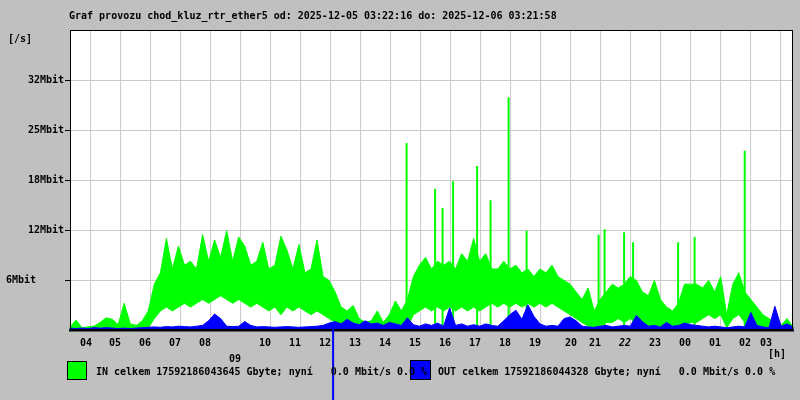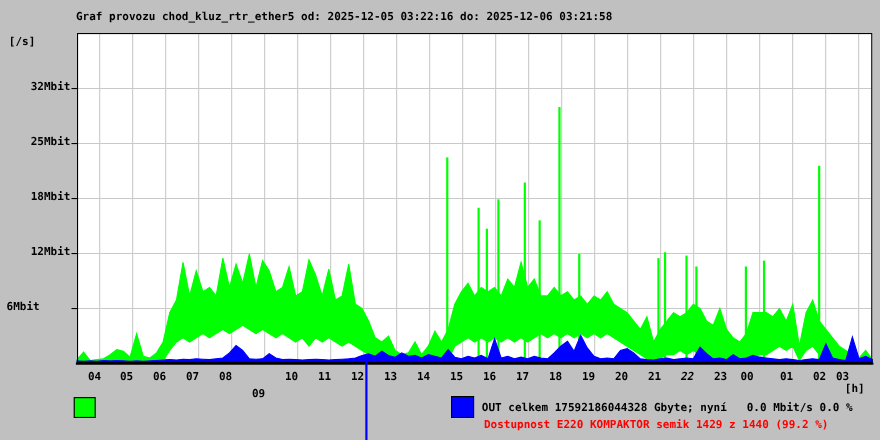--- a/index.html
+++ b/index.html
@@ -79,22 +79,22 @@
       <polygon points="70.0,330 70.0,328.1 76.0,328.5 82.0,328.1 88.1,328.5 94.1,327.7 100.1,328.1 106.2,327.7 112.2,328.1 118.2,328.5 124.2,328.1 130.3,328.5 136.3,328.1 142.3,327.7 148.3,327.3 154.3,326.9 160.4,327.3 166.4,326.6 172.4,326.9 178.4,326.2 184.5,326.6 190.5,326.9 196.5,326.2 202.6,325.4 208.6,320.8 214.6,314.0 220.6,318.6 226.7,326.2 232.7,326.6 238.7,326.2 244.7,321.6 250.8,325.4 256.8,326.9 262.8,326.6 268.8,326.9 274.9,327.3 280.9,326.9 286.9,326.6 292.9,326.9 298.9,327.3 305.0,326.9 311.0,326.6 317.0,326.2 323.1,325.4 329.1,323.1 335.1,321.6 341.1,323.9 347.1,319.3 353.2,323.1 359.2,324.7 365.2,320.8 371.3,323.9 377.3,323.1 383.3,325.4 389.3,322.4 395.4,323.9 401.4,325.4 407.4,317.8 413.4,324.7 419.4,326.2 425.5,323.9 431.5,325.4 437.5,323.1 443.6,326.2 449.6,307.9 455.6,325.4 461.6,323.9 467.6,326.2 473.7,324.7 479.7,326.2 485.7,323.9 491.8,325.4 497.8,326.2 503.8,320.8 509.8,314.7 515.9,310.2 521.9,319.3 527.9,304.8 533.9,316.3 540.0,323.9 546.0,326.2 552.0,325.4 558.0,326.2 564.0,318.6 570.1,317.0 576.1,320.8 582.1,326.2 588.1,326.9 594.2,327.3 600.2,326.2 606.2,325.4 612.3,326.9 618.3,326.2 624.3,325.4 630.3,326.2 636.4,315.5 642.4,321.6 648.4,326.2 654.4,325.4 660.5,326.9 666.5,322.4 672.5,326.2 678.5,325.4 684.5,323.1 690.6,324.7 696.6,325.4 702.6,326.2 708.6,326.9 714.7,326.2 720.7,326.9 726.7,327.7 732.8,326.9 738.8,326.2 744.8,326.9 750.8,312.5 756.9,325.4 762.9,326.9 768.9,327.7 774.9,306.3 781.0,326.2 787.0,323.9 793.0,326.9 793.0,330" fill="#0000ff" stroke="#0000ff" stroke-width="1"></polygon>
       <rect x="70.5" y="30.5" width="722" height="299" fill="none" stroke="#000" stroke-width="1"></rect>
       <line x1="69" y1="330.5" x2="794" y2="330.5" stroke="#000" stroke-width="2"></line>
       <line x1="333.09999999999997" y1="328" x2="333.09999999999997" y2="400" stroke="#0000ff" stroke-width="2"></line>
     </svg>
   <div id="graph-title" class="lbl">Graf provozu chod_kluz_rtr_ether5 od: 2025-12-05 03:22:16 do: 2025-12-06 03:21:58</div>
   <div id="unit-y" class="lbl">[/s]</div>
   <div id="unit-x" class="lbl">[h]</div>
   <div id="legend-in-swatch" style="background: rgb(0, 255, 0);"></div>
   <div id="legend-out-swatch" style="background: rgb(0, 0, 255);"></div>
+  <div id="legend-in-text" class="lbl">IN celkem 17592186043645 Gbyte; nyní   0.0 Mbit/s 0.0 %</div>
   <div id="legend-out-text" class="lbl">OUT celkem 17592186044328 Gbyte; nyní   0.0 Mbit/s 0.0 %</div>
-  <div id="availability-text" class="lbl" style="color: rgb(255, 0, 0);">Dostupnost E220 KOMPAKTOR semik 1429 z 1440 (99.2 %)</div>
 <div class="lbl" style="left: 6px; top: 74px; width: 58px; text-align: right;">32Mbit</div>
     <div class="lbl" style="left: 6px; top: 124.003px; width: 58px; text-align: right;">25Mbit</div>
     <div class="lbl" style="left: 6px; top: 173.998px; width: 58px; text-align: right;">18Mbit</div>
     <div class="lbl" style="left: 6px; top: 224.002px; width: 58px; text-align: right;">12Mbit</div>
     <div class="lbl" style="left: 6px; top: 274px; width: 58px; text-align: left;">6Mbit</div>
     <div class="lbl" style="left: 74px; top: 337px; width: 24px; text-align: center;">04</div>
     <div class="lbl" style="left: 103.1px; top: 337px; width: 24px; text-align: center;">05</div>
     <div class="lbl" style="left: 133.1px; top: 337px; width: 24px; text-align: center;">06</div>
     <div class="lbl" style="left: 163.1px; top: 337px; width: 24px; text-align: center;">07</div>
     <div class="lbl" style="left: 193.1px; top: 337px; width: 24px; text-align: center;">08</div>
@@ -102,21 +102,21 @@
     <div class="lbl" style="left: 253.1px; top: 337px; width: 24px; text-align: center;">10</div>
     <div class="lbl" style="left: 283.1px; top: 337px; width: 24px; text-align: center;">11</div>
     <div class="lbl" style="left: 313.1px; top: 337px; width: 24px; text-align: center;">12</div>
     <div class="lbl" style="left: 343.1px; top: 337px; width: 24px; text-align: center;">13</div>
     <div class="lbl" style="left: 373.1px; top: 337px; width: 24px; text-align: center;">14</div>
     <div class="lbl" style="left: 403.1px; top: 337px; width: 24px; text-align: center;">15</div>
     <div class="lbl" style="left: 433.1px; top: 337px; width: 24px; text-align: center;">16</div>
     <div class="lbl" style="left: 463.1px; top: 337px; width: 24px; text-align: center;">17</div>
     <div class="lbl" style="left: 493.1px; top: 337px; width: 24px; text-align: center;">18</div>
     <div class="lbl" style="left: 523.1px; top: 337px; width: 24px; text-align: center;">19</div>
-    <div class="lbl" style="left: 553.1px; top: 337px; width: 24px; text-align: center;">20</div>
+    <div class="lbl" style="left: 553.1px; top: 337px; width: 24px; text-align: right;">20</div>
     <div class="lbl" style="left: 583.1px; top: 337px; width: 24px; text-align: center;">21</div>
     <div class="lbl" style="left: 613.1px; top: 337px; width: 24px; text-align: center; font-style: italic;">22</div>
     <div class="lbl" style="left: 643.1px; top: 337px; width: 24px; text-align: center;">23</div>
-    <div class="lbl" style="left: 673.1px; top: 337px; width: 24px; ">00</div>
+    <div class="lbl" style="left: 673.1px; top: 337px; width: 24px; text-align: center;">00</div>
     <div class="lbl" style="left: 703.1px; top: 337px; width: 24px; text-align: center;">01</div>
     <div class="lbl" style="left: 733.1px; top: 337px; width: 24px; text-align: center;">02</div>
     <div class="lbl" style="left: 754px; top: 337px; width: 24px; text-align: center;">03</div>
   </div>
 
 </body></html>

